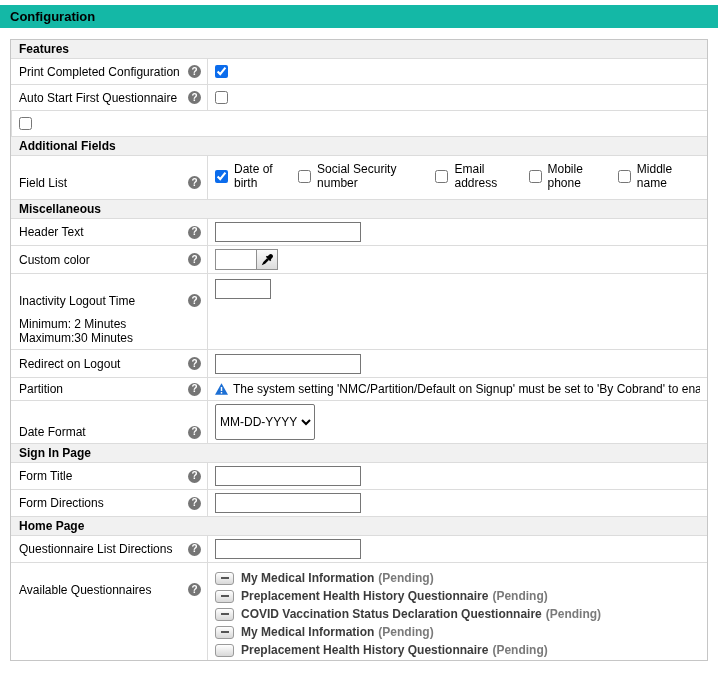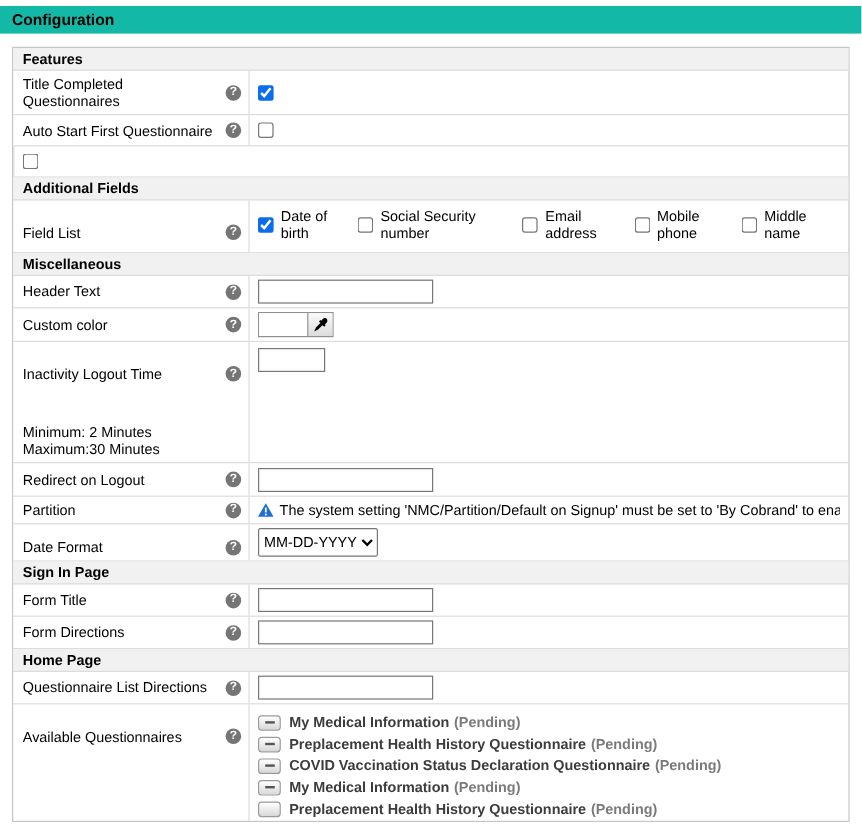--- a/index.html
+++ b/index.html
@@ -37,31 +37,31 @@
   .help::before { content: "?"; }
   input[type=checkbox] { width: 13px; height: 13px; margin: 0; accent-color: #0b6cec; }
   .ck-row { min-height: 26px; }
   .ti { height: 20px; width: 146px; border: 1px solid #767676; border-radius: 0;
         padding: 1px 3px; font: 12px "Liberation Sans", sans-serif; }
   .ti.small { width: 56px; }
   .opt-list { display: flex; flex-direction: row; gap: 4px; padding: 3px 0 6px 0; }
   .opt { display: flex; align-items: center; gap: 6px; }
   .stack { flex-direction: column; justify-content: flex-start; align-items: stretch; }
   .lbl-top { display: flex; justify-content: space-between; gap: 4px; width: 100%; }
-  .minmax { margin-top: 30px; line-height: 14px; }
+  .minmax { margin-top: 5px; line-height: 14px; }
   .color-group { display: inline-flex; border: 1px solid #8f8f8f; background: #fff; height: 21px; }
   .color-input { width: 40px; border: none; outline: none; font: 12px "Liberation Sans", sans-serif; padding: 1px 3px; }
   .color-btn {
     width: 21px; border: none; border-left: 1px solid #8f8f8f; margin: 0; padding: 0;
     background: linear-gradient(#fafafa, #dcdcdc); display: flex; align-items: center;
     justify-content: center; cursor: pointer;
   }
   .warn { display: flex; align-items: center; gap: 5px; white-space: nowrap; overflow: hidden; }
   .warn-txt { font-size: 12px; }
-  .sel { font: 12px "Liberation Sans", sans-serif; height: 24px; border: 1px solid #767676;
+  .sel { font: 12px "Liberation Sans", sans-serif; height: 36px; border: 1px solid #767676;
          border-radius: 2px; background: #fff; }
   .q-list { display: flex; flex-direction: column; gap: 4px; margin-top: 5px; }
   .q-item { display: flex; align-items: center; gap: 7px; }
   .q-btn { width: 19px; height: 13px; border: 1px solid #9a9a9a; border-radius: 3px;
            background: linear-gradient(#ffffff, #d8d8d8); display: flex; align-items: center;
            justify-content: center; padding: 0; cursor: pointer; flex: none; }
   .q-dash { width: 8px; height: 2px; background: #555; }
   .q-name { font-weight: 700; color: #3c3c3c; }
   .q-status { color: #7a7a7a; margin-left: 4px; font-weight: 700; }
   .h26 { min-height: 26px; }
@@ -78,21 +78,21 @@
 </div>
 
 <div class="cfg-table">
 
   <div class="sec">
     <span>Features</span>
   </div>
 
   <div class="row ck-row">
     <div class="lbl">
-      <span>Title Completed Questionnaires</span>
+      <span>Print Completed Configuration</span>
       <span class="help"></span>
     </div>
     <div class="val">
       <input type="checkbox" checked="" style="">
     </div>
   </div>
 
   <div class="row ck-row">
     <div class="lbl">
       <span>Auto Start First Questionnaire</span>

